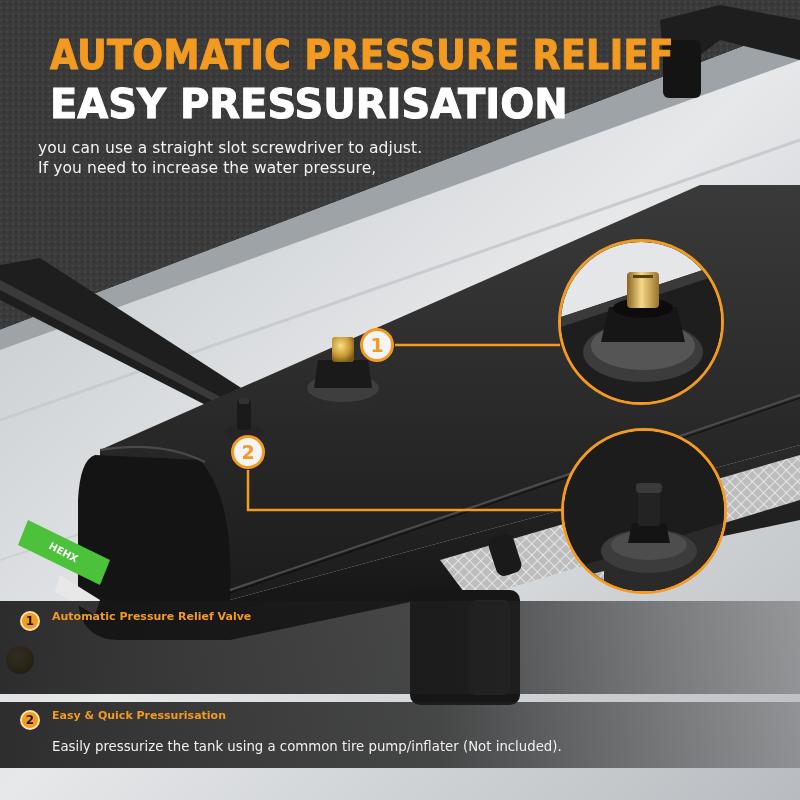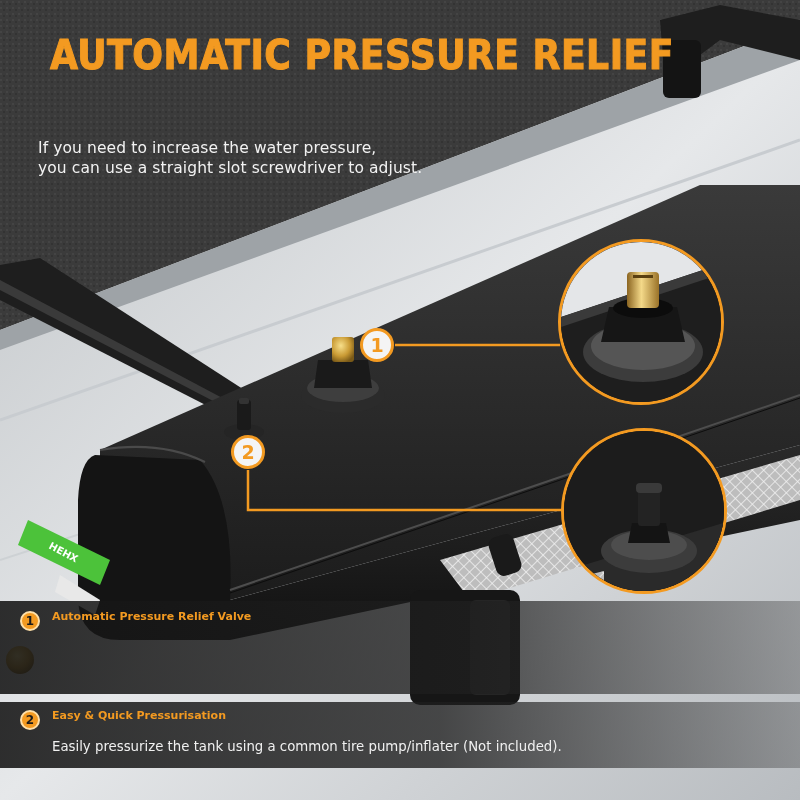--- a/index.html
+++ b/index.html
@@ -191,25 +191,26 @@
 
 <div class="callout-badge badge-1">
   <span>1</span>
 </div>
 <div class="callout-badge badge-2">
   <span>2</span>
 </div>
 
 <div class="headline">
   <div class="line1">AUTOMATIC PRESSURE RELIEF</div>
+  <div class="line2">EASY PRESSURISATION</div>
 </div>
 
 <div class="subtext">
+  <div>you can use a straight slot screwdriver to adjust.</div>
   <div>If you need to increase the water pressure,</div>
-  <div>you can use a straight slot screwdriver to adjust.</div>
 </div>
 
 <div class="panel panel-1">
   <div class="num">1</div>
   <div class="title">Automatic Pressure Relief Valve</div>
   <div class="body">
   </div>
 </div>
 
 <div class="panel panel-2">

